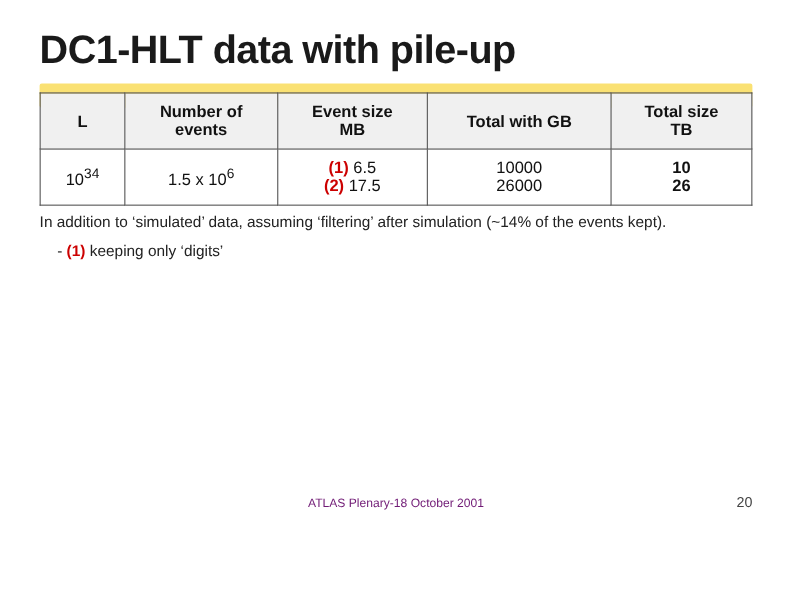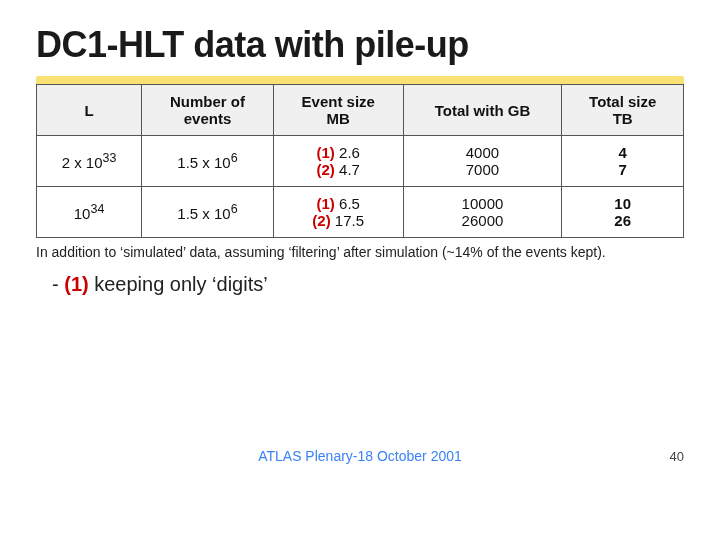--- a/index.html
+++ b/index.html
@@ -82,32 +82,32 @@
     .note-section {
       margin-top: 4px;
       font-size: 14px;
       color: #222;
       line-height: 1.5;
     }
 
     .note-item {
       margin-top: 6px;
       padding-left: 16px;
-      font-size: 20px;
+      font-size: 14px;
       color: #222;
     }
 
     .footer {
       position: absolute;
       bottom: 12px;
       left: 0;
       right: 0;
       text-align: center;
-      font-size: 14px;
-      color: #3b82f6;
+      font-size: 11px;
+      color: #701a75;
     }
 
     .page-num {
       position: absolute;
       bottom: 12px;
       right: 36px;
       font-size: 13px;
       color: #444;
     }
   </style>
@@ -126,30 +126,20 @@
         <tr>
           <th>L</th>
           <th>Number of<br>events</th>
           <th>Event size<br>MB</th>
           <th>Total with GB</th>
           <th>Total size<br>TB</th>
         </tr>
       </thead>
       <tbody>
         <tr>
-          <td>2 x 10<sup>33</sup></td>
-          <td>1.5 x 10<sup>6</sup></td>
-          <td>
-            <span class="red">(1)</span> 2.6<br>
-            <span class="red">(2)</span> 4.7
-          </td>
-          <td>4000<br>7000</td>
-          <td><b>4<br>7</b></td>
-        </tr>
-        <tr>
           <td>10<sup>34</sup></td>
           <td>1.5 x 10<sup>6</sup></td>
           <td>
             <span class="red">(1)</span> 6.5<br>
             <span class="red">(2)</span> 17.5
           </td>
           <td>10000<br>26000</td>
           <td><b>10<br>26</b></td>
         </tr>
       </tbody>
@@ -157,15 +147,15 @@
   </div>
 
   <div class="note-section">
     <div>In addition to ‘simulated’ data, assuming ‘filtering’ after simulation (~14% of the events kept).</div>
     <div class="note-item">
       - <span class="red">(1)</span> keeping only ‘digits’
     </div>
   </div>
 
   <div class="footer">ATLAS Plenary-18 October 2001</div>
-  <div class="page-num">40</div>
+  <div class="page-num">20</div>
 
 </div>
 
 </body></html>

